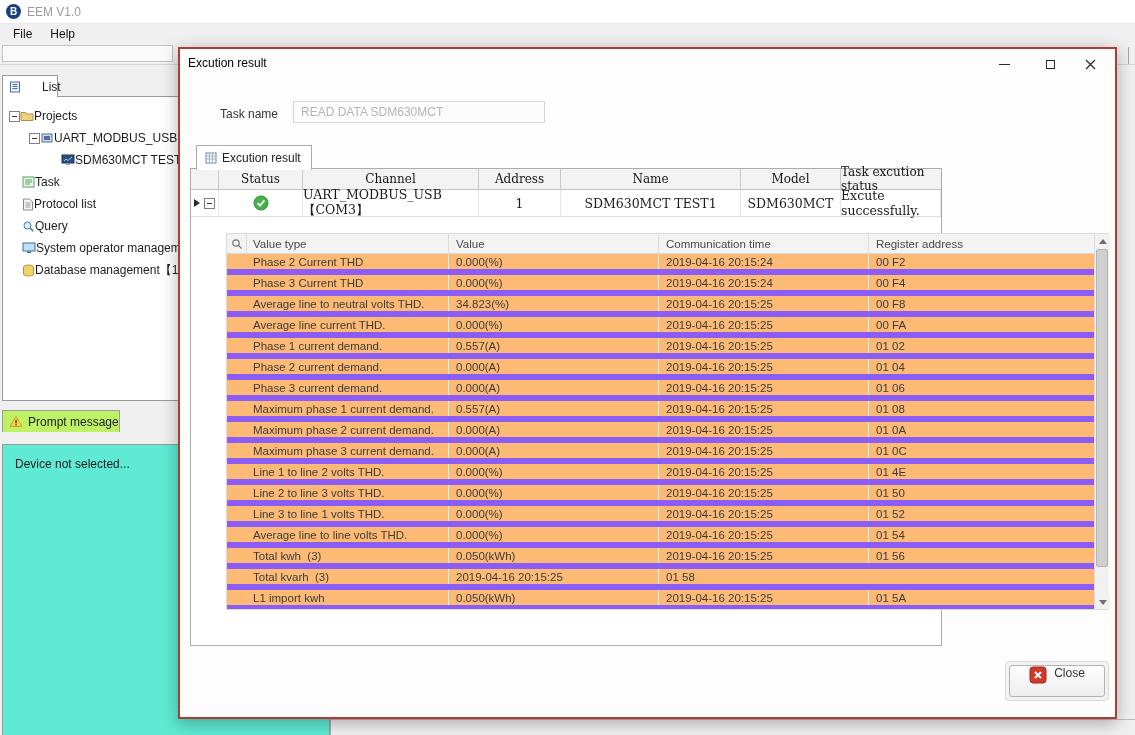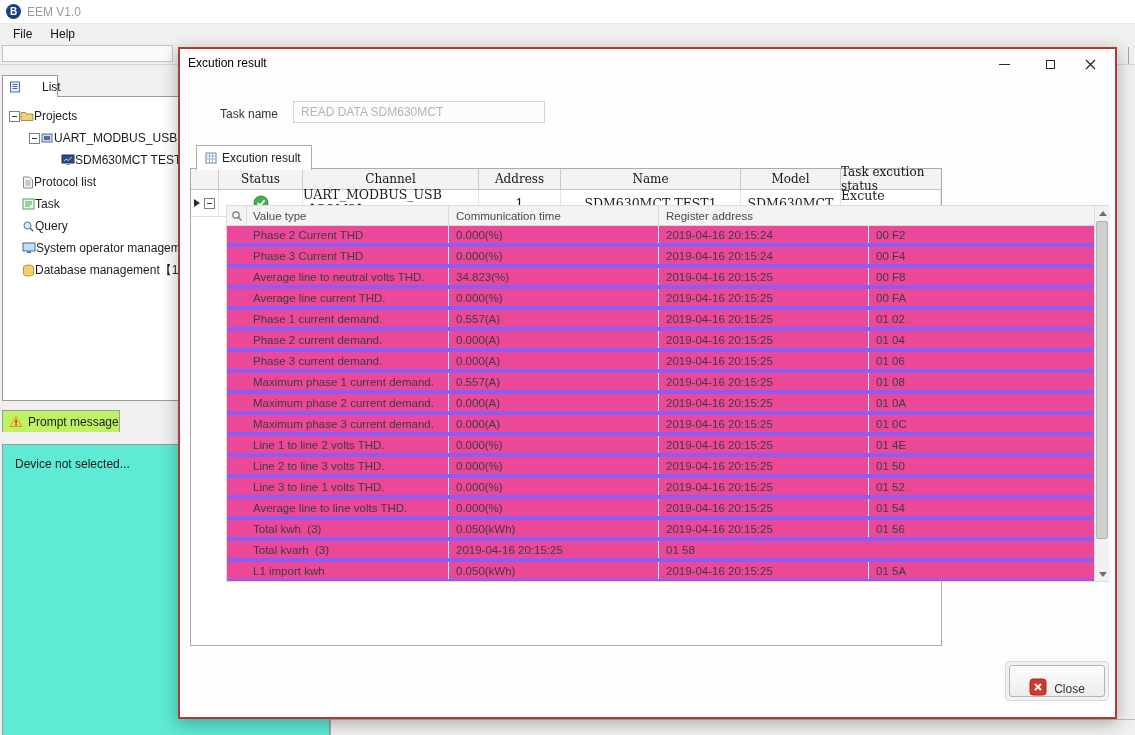--- a/index.html
+++ b/index.html
@@ -53,45 +53,45 @@
   .grid{position:absolute;left:10px;top:119px;width:752px;height:478px;background:#fff;border:1px solid #ababab;z-index:2}
   .mhead{position:absolute;left:0;top:0;right:0;height:21px;display:flex;background:#f3f3f3;border-bottom:1px solid #c6c6c6}
   .mh{display:flex;align-items:center;justify-content:center;font-family:"DejaVu Serif","Liberation Serif",serif;font-size:12px;color:#141414;border-right:1px solid #c9c9c9;height:100%}
   .mexp{width:28px}
   .m0{width:84px}.m1{width:176px}.m2{width:82px}.m3{width:180px}.m4{width:100px}.m5{flex:1;border-right:none}
   .mrow{position:absolute;left:0;top:21px;right:0;height:27px;display:flex;background:#fff;border-bottom:1px solid #dedede}
   .mc{display:flex;align-items:center;justify-content:center;font-family:"DejaVu Serif","Liberation Serif",serif;font-size:12.5px;color:#1a1a1a;border-right:1px solid #e6e6e6;height:100%}
   .mc-exp{justify-content:flex-start;gap:4px;padding-left:3px}
   .row-arrow{width:0;height:0;border-left:6px solid #2b2b2b;border-top:4px solid transparent;border-bottom:4px solid transparent}
 
-  .detail{position:absolute;left:35px;top:36px;width:883px;height:377px;border:1px solid #dcdcdc;border-right:none}
+  .detail{position:absolute;left:35px;top:64px;width:883px;height:377px;border:1px solid #dcdcdc;border-right:none}
   .detail-inner{position:absolute;left:0;top:0;right:15px;bottom:0;overflow:hidden}
   .dhead{height:20px;display:flex;background:#f3f3f3;border-bottom:1px solid #d9d9d9}
   .dh{display:flex;align-items:center;color:#4a4a4a;font-size:11.5px;border-right:1px solid #dcdcdc;height:100%}
   .hicon{width:20px;justify-content:center}
   .h0{width:202px;padding-left:6px}
   .h1{width:210px;padding-left:7px}
   .h2{width:210px;padding-left:7px}
   .h3{flex:1;padding-left:7px;border-right:none}
-  .drow{height:21px;display:flex;align-items:center;border-bottom:4px solid #8b5cf6;background:#ec4899}
+  .drow{height:21px;display:flex;align-items:center;border-bottom:6px solid #8b5cf6;background:#fdba74}
   .dc{height:100%;display:flex;align-items:center;border-right:1px solid #f0f0f0;white-space:pre;overflow:hidden;color:#3c3c3c;font-size:11.5px}
   .d0{width:222px;padding-left:26px}
   .d1{width:210px;padding-left:7px}
   .d2{width:210px;padding-left:7px}
   .d3{flex:1;padding-left:7px;border-right:none}
 
   .vscroll{position:absolute;right:0;top:0;width:15px;bottom:0;background:#f1f1f1;border-left:1px solid #dcdcdc}
   .sb-btn{position:absolute;left:0;width:15px;height:14px;background:#f1f1f1;display:flex;align-items:center;justify-content:center}
   .sb-up{top:0}.sb-down{bottom:0}
   .arr-up{width:0;height:0;border-left:4px solid transparent;border-right:4px solid transparent;border-bottom:5px solid #6e6e6e}
   .arr-down{width:0;height:0;border-left:4px solid transparent;border-right:4px solid transparent;border-top:5px solid #6e6e6e}
   .sb-thumb{position:absolute;left:1px;top:15px;width:12px;height:318px;background:#cfcfcf;border:1px solid #b3b3b3;border-radius:2px}
 
   .close-wrap{position:absolute;right:6px;top:612px;width:104px;height:40px;background:#f2f2f2;border:1px solid #dadada;border-radius:4px;padding:3px}
-  .close-btn{width:100%;height:100%;background:linear-gradient(#fdfdfd,#ededed);border:1px solid #b3b3b3;border-radius:3px;display:flex;align-items:flex-end;justify-content:center;gap:7px;font-family:"Liberation Sans",sans-serif;font-size:12px;color:#333;cursor:default}
+  .close-btn{width:100%;height:100%;background:linear-gradient(#fdfdfd,#ededed);border:1px solid #b3b3b3;border-radius:3px;display:flex;align-items:flex-start;justify-content:center;gap:7px;font-family:"Liberation Sans",sans-serif;font-size:12px;color:#333;cursor:default}
 </style>
 </head>
 <body>
 
 <div class="titlebar">
   <span class="logo">B</span>
   <span class="apptitle">EEM V1.0</span>
 </div>
 <div class="menubar">
   <span class="menu-item">File</span>
@@ -143,36 +143,36 @@
             <rect x="1" y="1" width="12" height="8" fill="#2f4d7d" stroke="#1d3355"></rect>
             <path d="M3 7l2-2 2 1.5L11 3" stroke="#8fd1ff" fill="none"></path>
             <rect x="5" y="9.5" width="4" height="1.5" fill="#9aa7b8"></rect>
           </svg>
         </span>
         <span class="tlabel">SDM630MCT TEST1</span>
       </div>
       <div class="tree-row lvl0">
         <span class="tspacer"></span>
         <span class="ticon">
+          <svg width="13" height="12">
+            <rect x="1" y="1" width="11" height="10" fill="#eafbe7" stroke="#57a05a"></rect>
+            <path d="M3 4h7M3 6h7M3 8h5" stroke="#57a05a"></path>
+          </svg>
+        </span>
+        <span class="tlabel">Task</span>
+      </div>
+      <div class="tree-row lvl0">
+        <span class="tspacer"></span>
+        <span class="ticon">
           <svg width="12" height="13">
             <path d="M1.5 1h6l3 3v8h-9z" fill="#f4f4f4" stroke="#8a8a8a"></path>
             <path d="M3.5 5h5M3.5 7h5M3.5 9h5" stroke="#9a9a9a"></path>
           </svg>
         </span>
         <span class="tlabel">Protocol list</span>
-      </div>
-      <div class="tree-row lvl0">
-        <span class="tspacer"></span>
-        <span class="ticon">
-          <svg width="13" height="12">
-            <rect x="1" y="1" width="11" height="10" fill="#eafbe7" stroke="#57a05a"></rect>
-            <path d="M3 4h7M3 6h7M3 8h5" stroke="#57a05a"></path>
-          </svg>
-        </span>
-        <span class="tlabel">Task</span>
       </div>
       <div class="tree-row lvl0">
         <span class="tspacer"></span>
         <span class="ticon">
           <svg width="13" height="13">
             <circle cx="5.5" cy="5.5" r="3.5" fill="#dceefc" stroke="#3c78b4"></circle>
             <path d="M8.2 8.2l3 3" stroke="#3c78b4" stroke-width="1.6"></path>
           </svg>
         </span>
         <span class="tlabel">Query</span>
@@ -278,20 +278,21 @@
     <div class="detail">
       <div class="detail-inner">
         <div class="dhead">
           <div class="dh hicon">
             <svg width="12" height="12">
                 <circle cx="5" cy="5" r="3.2" fill="none" stroke="#777" stroke-width="1.2"></circle>
                 <path d="M7.5 7.5l3 3" stroke="#777" stroke-width="1.2"></path>
               </svg>
           </div>
         <div class="dh h0">Value type</div>
+            <div class="dh h1">Value</div>
             <div class="dh h2">Communication time</div>
             <div class="dh h3">Register address</div>
           </div>
         <div>
             <div class="drow">
               <div class="dc d0">Phase 2 Current THD</div>
               <div class="dc d1">0.000(%)</div>
               <div class="dc d2">2019-04-16 20:15:24</div>
               <div class="dc d3">00 F2</div>
             </div>

